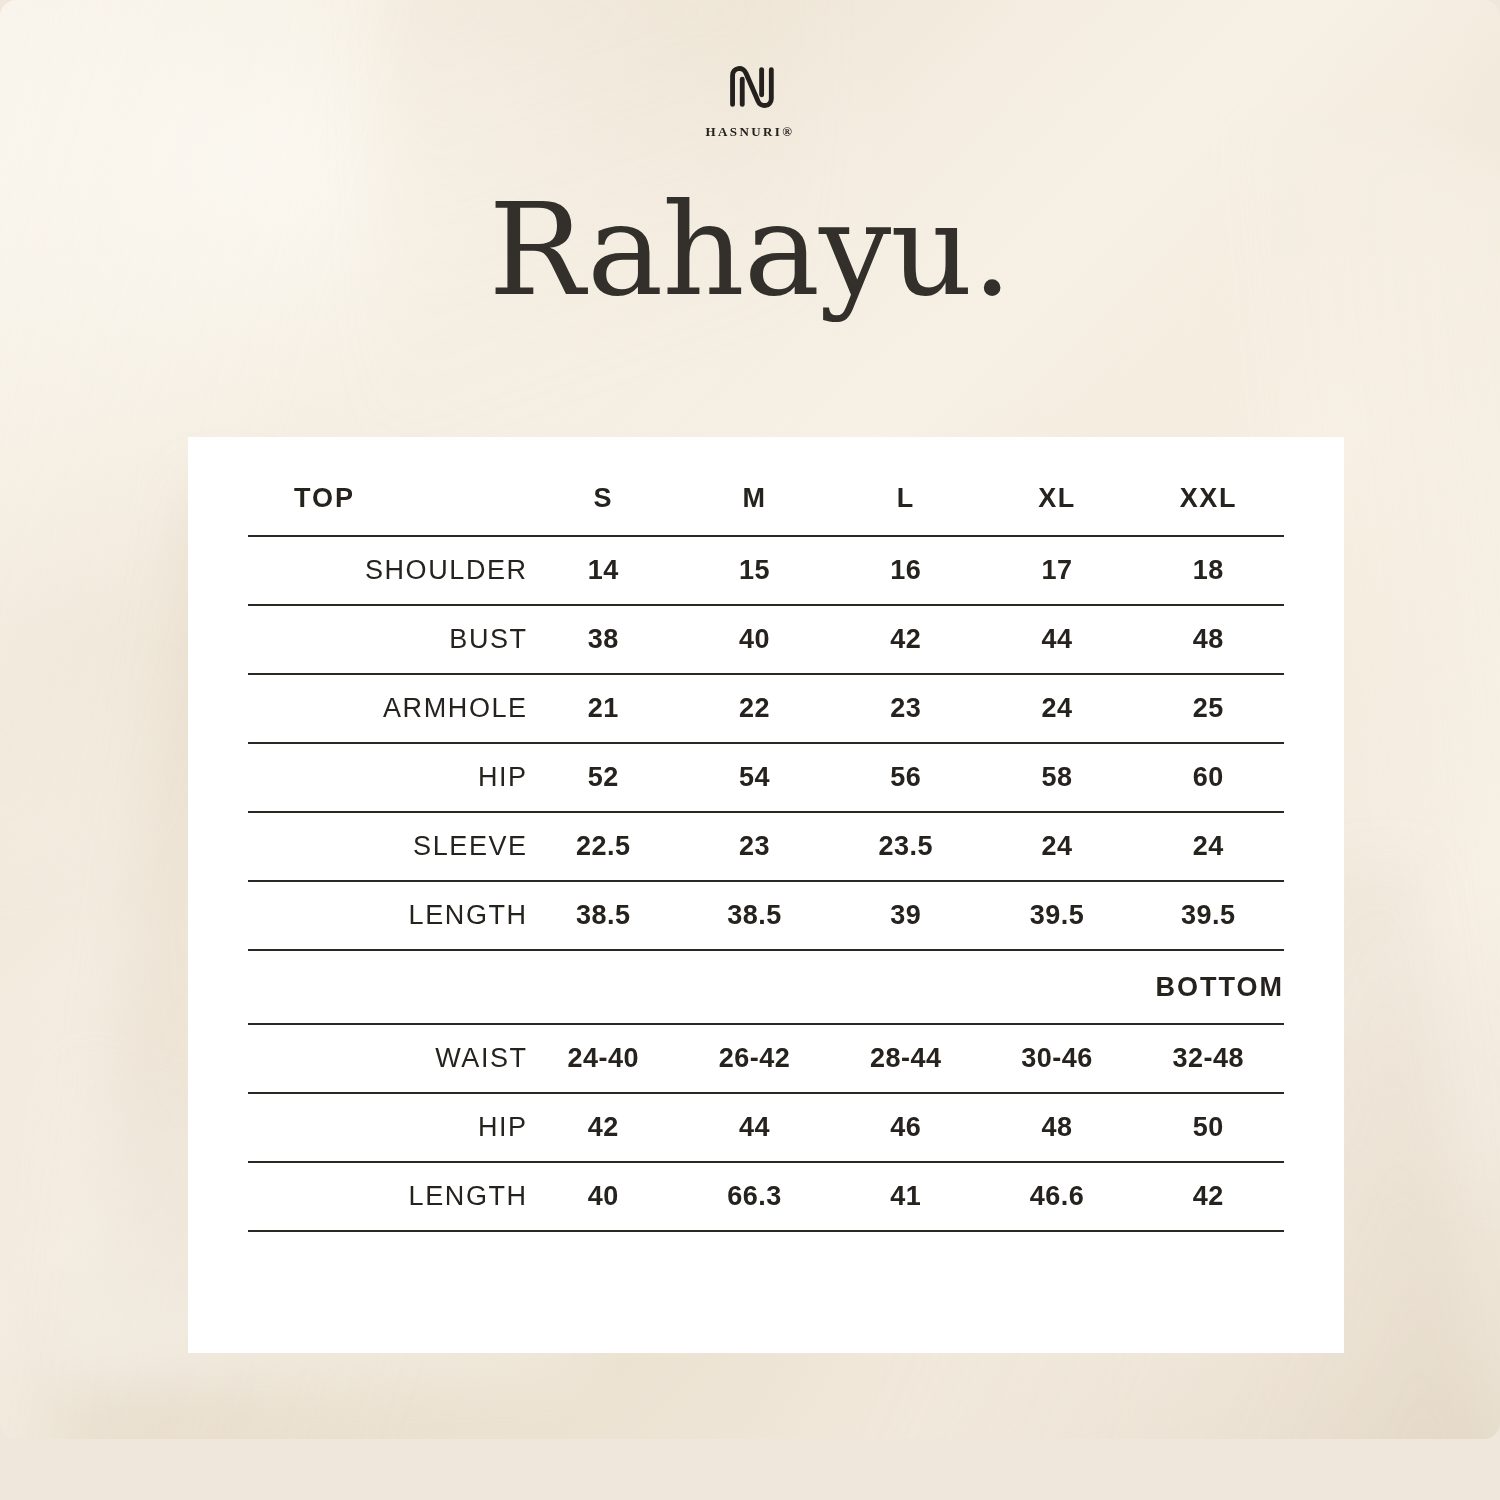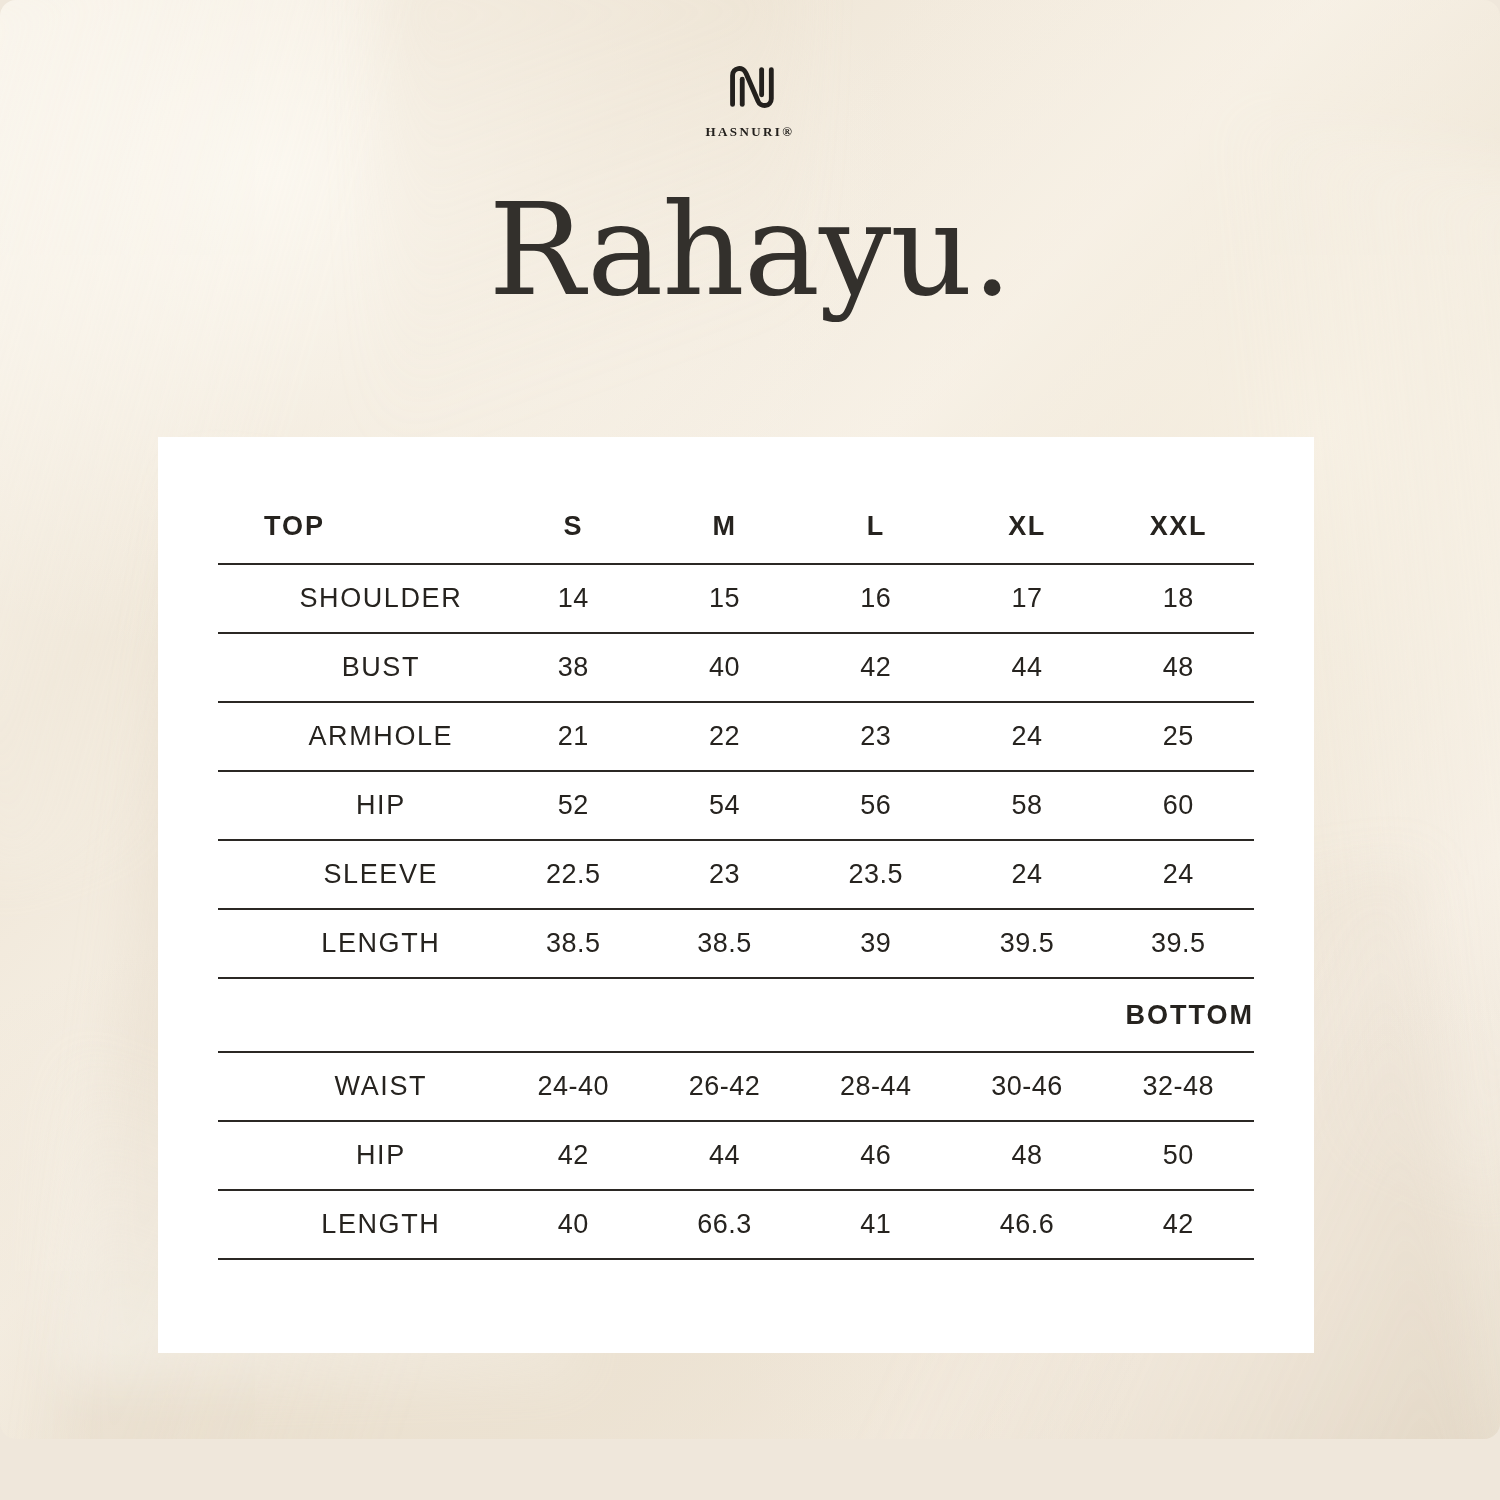--- a/index.html
+++ b/index.html
@@ -94,27 +94,27 @@
     font-size: 128px;
     line-height: 1;
     letter-spacing: -1px;
     color: #33302c;
     font-weight: 400;
   }
 
   
   .card {
     position: absolute;
-    left: 158px;
+    left: 188px;
     top: 437px;
     width: 1156px;
     height: 916px;
     background: #ffffff;
     box-sizing: border-box;
-    padding: 52px 60px 0 60px;
+    padding: 24px 60px 0 60px;
   }
   table.size-table {
     width: 100%;
     border-collapse: collapse;
     table-layout: fixed;
   }
   table.size-table col.label-col { width: 27%; }
   table.size-table col.size-col { width: 14.6%; }
 
   .size-table th, .size-table td {
@@ -131,27 +131,27 @@
     font-weight: 700;
     letter-spacing: 1.6px;
     height: 74px;
   }
   .size-table thead th.label {
     text-align: left;
     padding-left: 46px;
     letter-spacing: 2px;
   }
   .size-table td.label {
-    text-align: center;
+    text-align: right;
     padding-left: 46px;
     font-weight: 400;
     letter-spacing: 1.6px;
   }
   .size-table td.value {
-    font-weight: 400;
+    font-weight: 700;
     letter-spacing: 0.5px;
   }
   tr.section-row td {
     text-align: right;
     font-weight: 700;
     letter-spacing: 2px;
     padding-left: 46px;
     height: 72px;
   }
 

